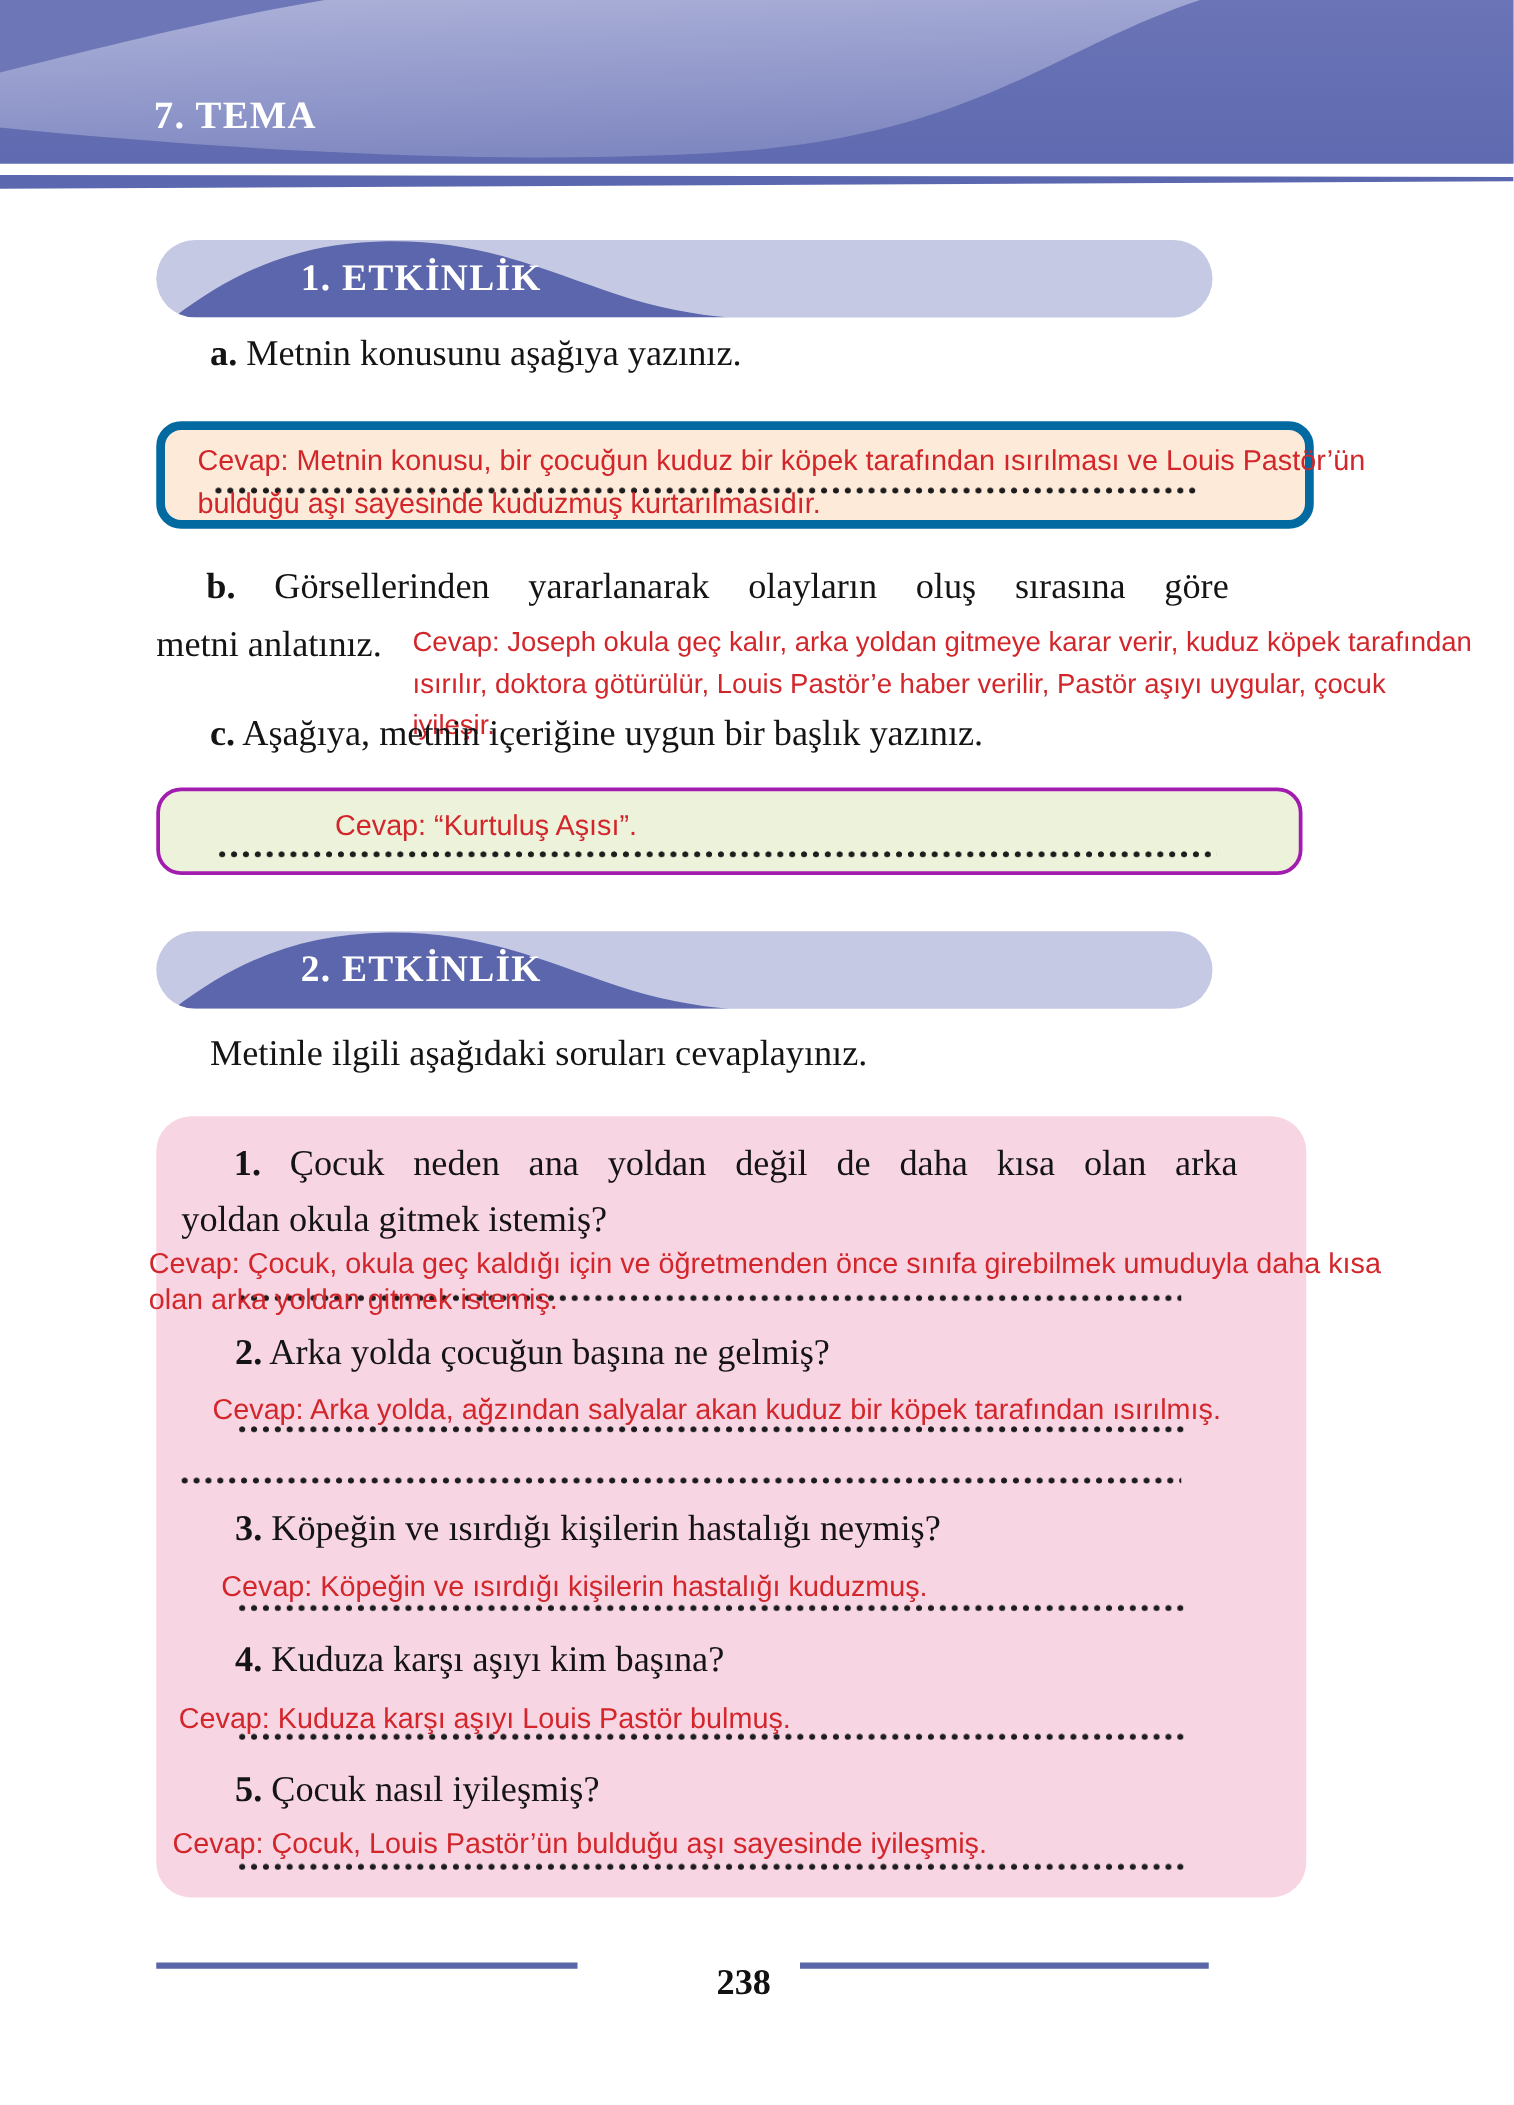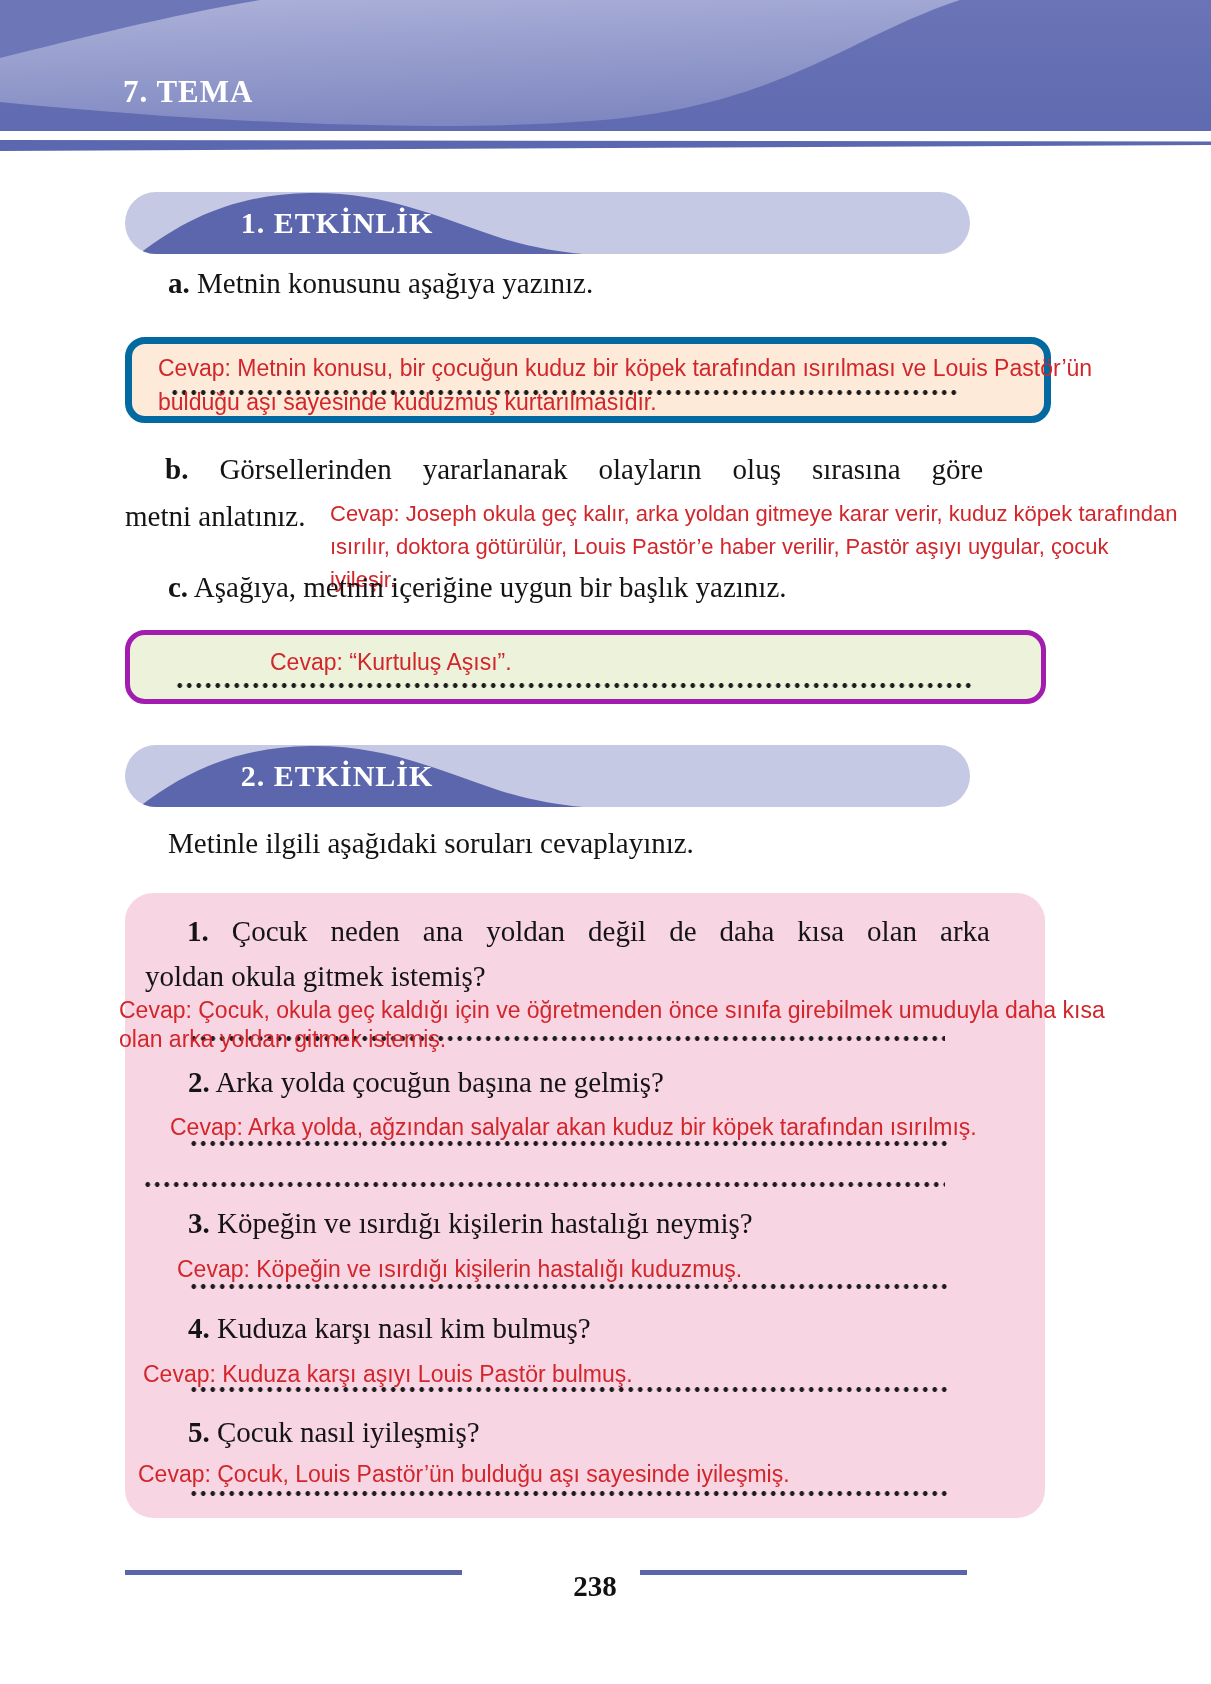--- a/index.html
+++ b/index.html
@@ -20,21 +20,21 @@
   .qtext b{font-weight:bold;}
   .jl{text-align:justify;text-align-last:justify;}
   
   .red{font-family:"Liberation Sans", sans-serif;color:#d2262b;font-size:23px;line-height:26px;white-space:nowrap;}
   .red-sm{font-size:22px;margin-left:17px;}
   
   .dots{height:7px;background-image:radial-gradient(circle,#1d1d1d 2.1px,transparent 2.7px);
     background-size:9.5px 7px;background-repeat:repeat-x;background-position:0 1px;}
   
   .box-orange{background:#fdead9;border:7px solid #0369a1;border-radius:20px;}
-  .box-green{background:#edf3db;border:5px solid #a21caf;border-radius:20px;}
+  .box-green{background:#edf3db;border:3px solid #a21caf;border-radius:20px;}
   .box-pink{background:#f8d5e3;border-radius:28px;}
   
   .footline{height:5px;background:#5a66a8;}
   .pagenum{font-size:29px;font-weight:bold;color:#111;text-align:center;}
 </style>
 </head>
 <body>
 
 <div id="page">
 
@@ -128,21 +128,21 @@
 
     <div class="abs qtext" style="left:63px;top:313px;">
       <b>3.</b>
       <span>Köpeğin ve ısırdığı kişilerin hastalığı neymiş?</span>
     </div>
     <div class="abs red" style="left:52px;top:363px;z-index:1;">Cevap: Köpeğin ve ısırdığı kişilerin hastalığı kuduzmuş.</div>
     <div class="abs dots" style="left:64px;top:389px;width:758px;"></div>
 
     <div class="abs qtext" style="left:63px;top:418px;">
       <b>4.</b>
-      <span>Kuduza karşı nasıl kim bulmuş?</span>
+      <span>Kuduza karşı aşıyı kim başına?</span>
     </div>
     <div class="abs red" style="left:18px;top:468px;z-index:1;">Cevap: Kuduza karşı aşıyı Louis Pastör bulmuş.</div>
     <div class="abs dots" style="left:64px;top:492px;width:760px;"></div>
 
     <div class="abs qtext" style="left:63px;top:522px;">
       <b>5.</b>
       <span>Çocuk nasıl iyileşmiş?</span>
     </div>
     <div class="abs red" style="left:13px;top:568px;z-index:1;">Cevap: Çocuk, Louis Pastör’ün bulduğu aşı sayesinde iyileşmiş.</div>
     <div class="abs dots" style="left:64px;top:596px;width:760px;"></div>

